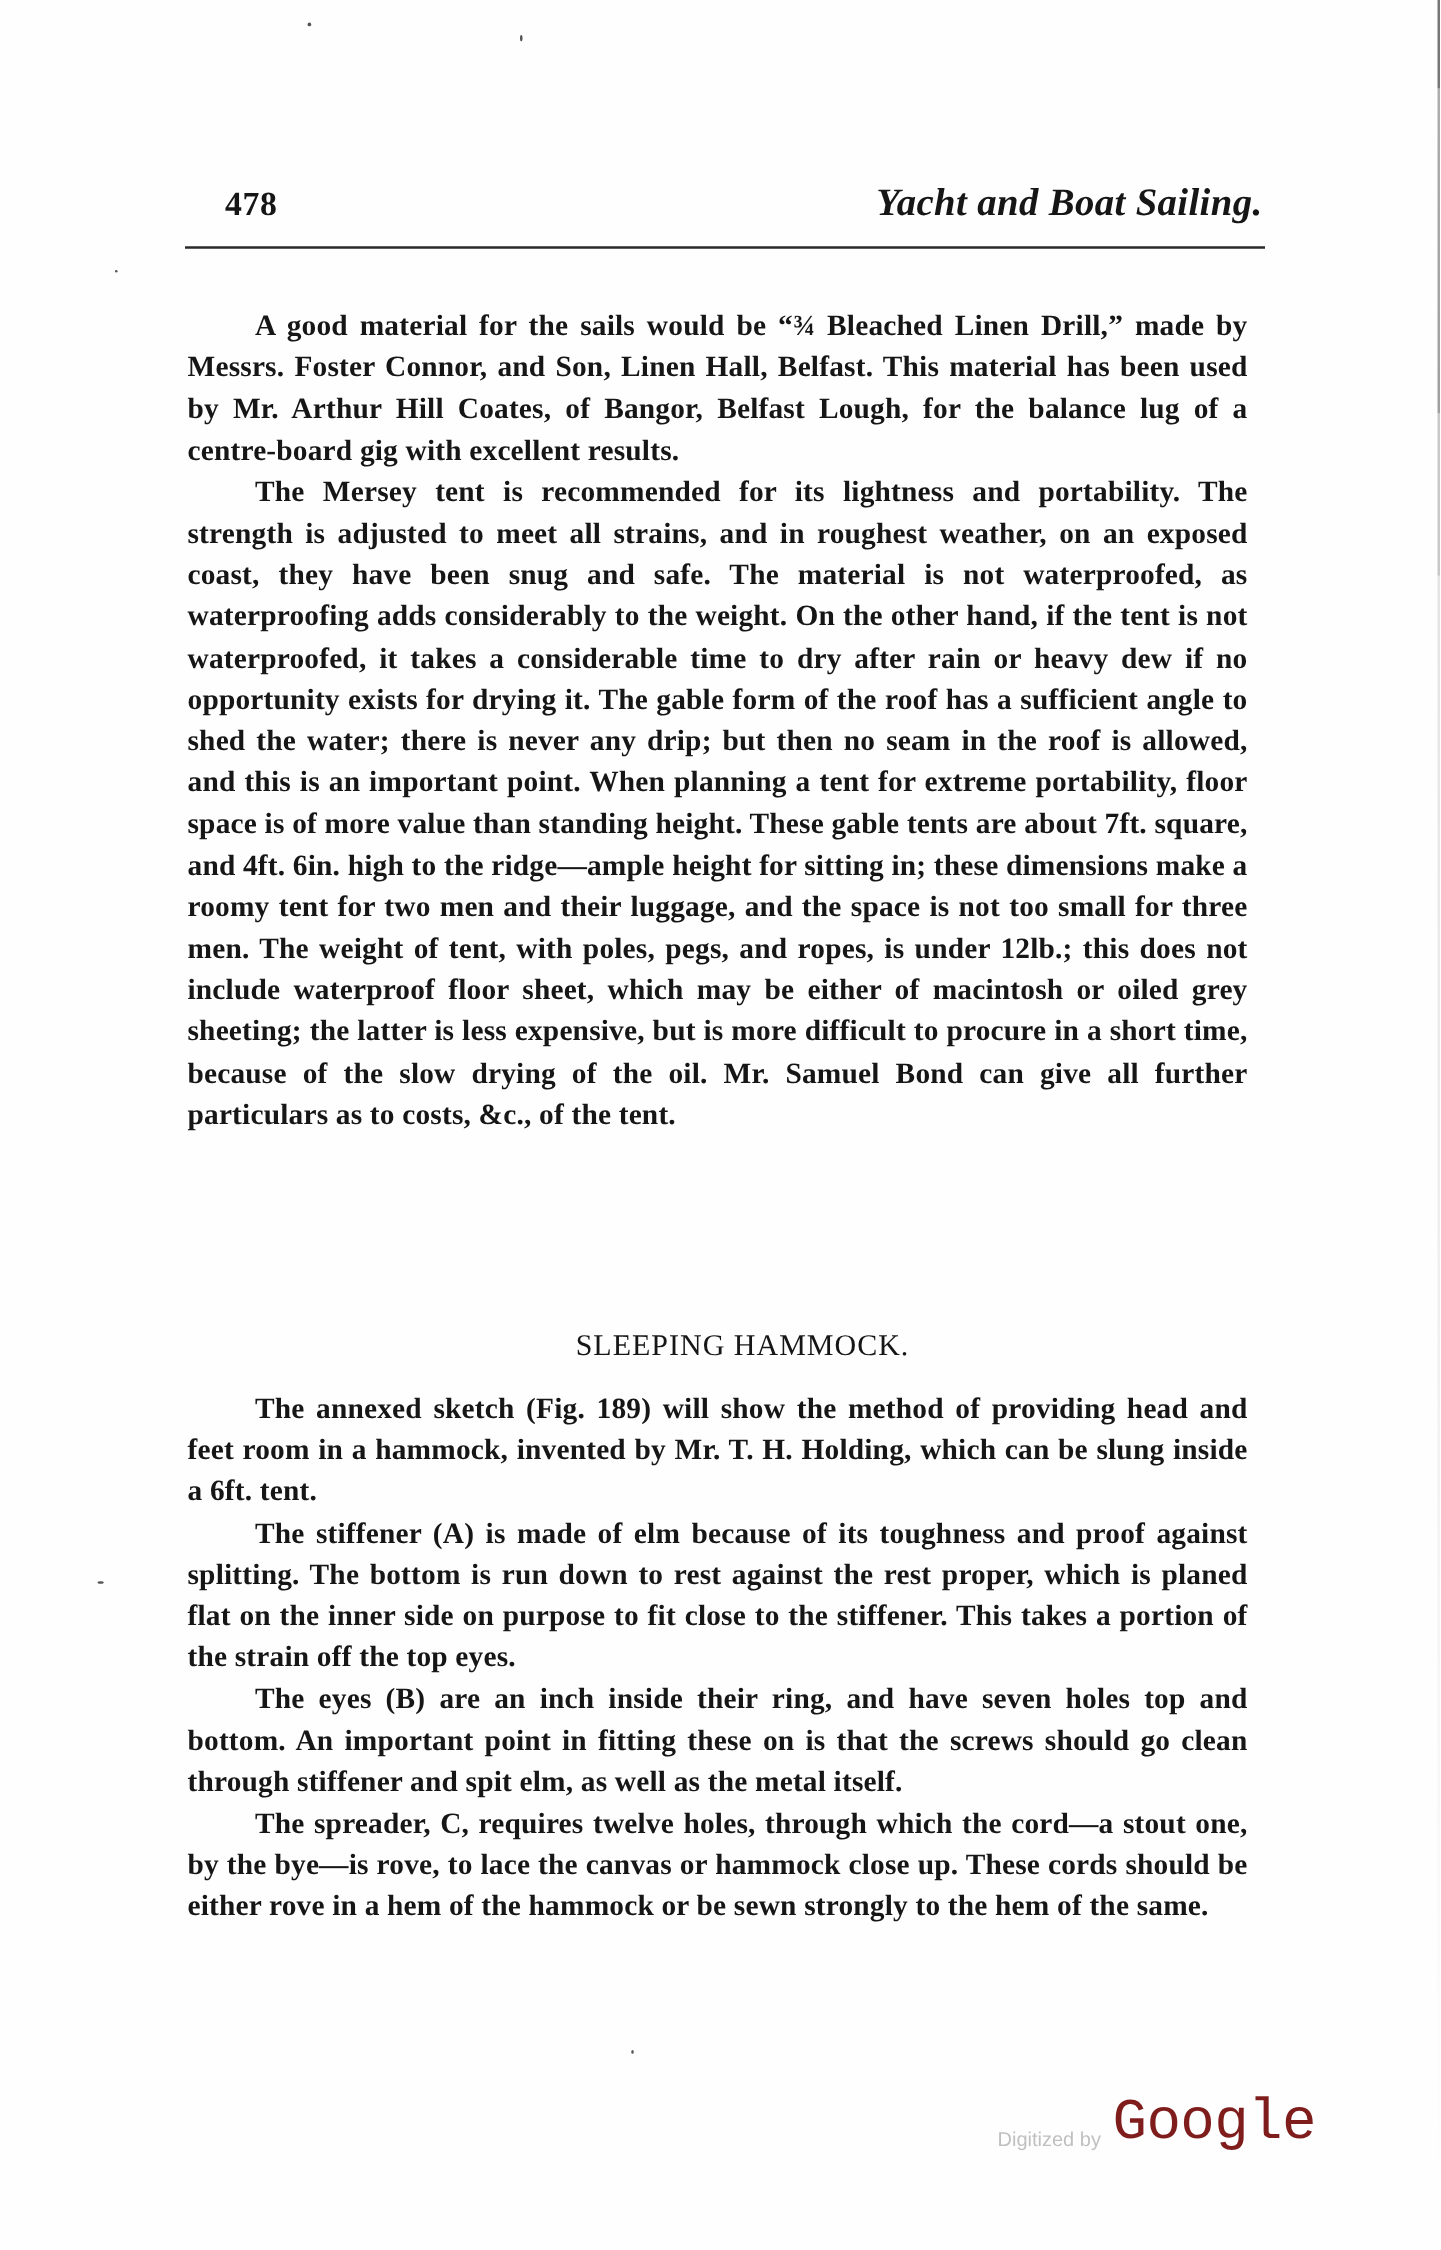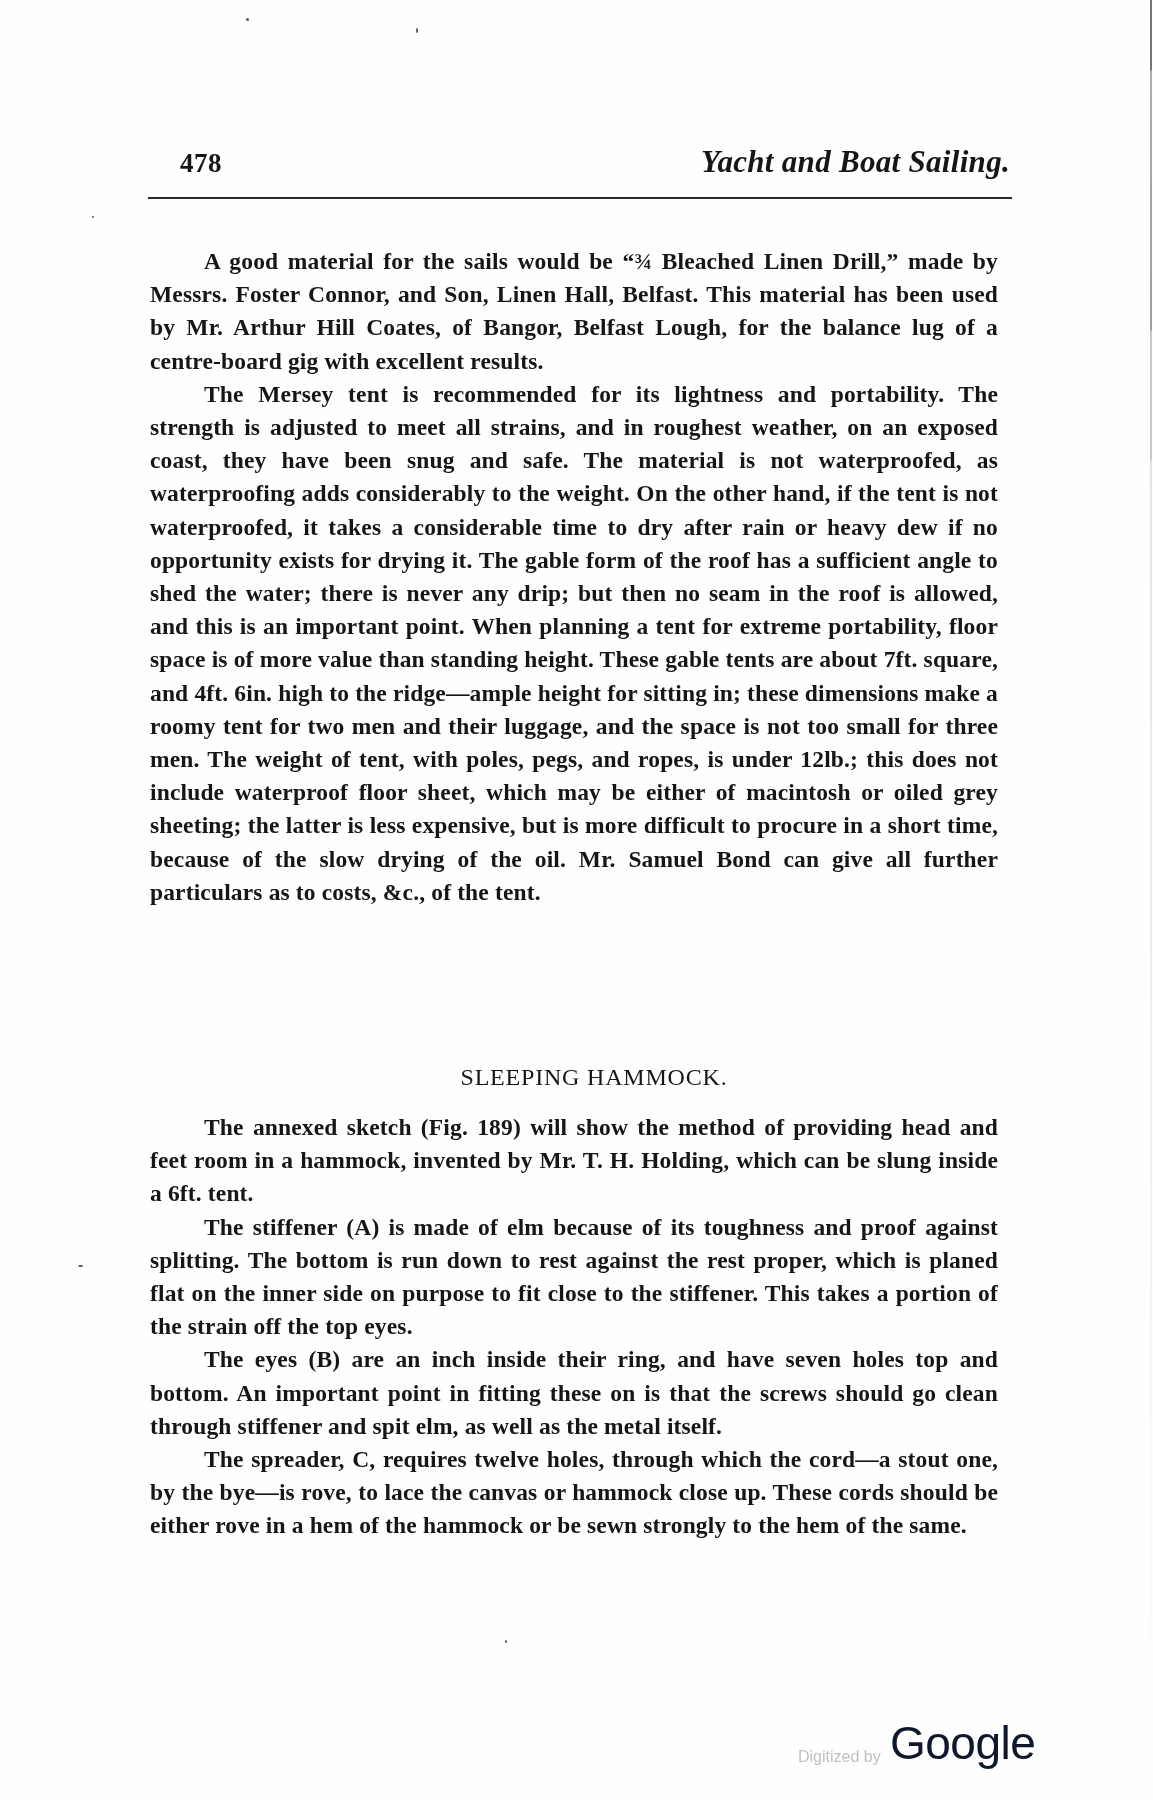--- a/index.html
+++ b/index.html
@@ -91,35 +91,34 @@
       padding-left: 40px;
       box-sizing: border-box;
       margin-top: 39px;
     }
     .footer-watermark {
       position: absolute;
       left: 798px; top: 1672px;
       width: 240px; height: 60px;
       color: #b5b5b5;
       white-space: nowrap;
-      margin-top: 44px;
     }
     .wm-small {
       font-family: "Liberation Sans", "DejaVu Sans", sans-serif;
       font-size: 16px;
       position: absolute;
       left: 0; top: 32px;
       color: #c0c0c0;
     }
     .wm-big {
-      font-family: Liberation Sans, sans-serif;
+      font-family: Liberation Mono, monospace;
       font-size: 46px;
       position: absolute;
       left: 92px; top: 0px;
-      color: #0f172a;
+      color: #7f1d1d;
       letter-spacing: -0.5px;
     }
   </style>
 </head>
 <body>
 
 <div class="page">
 
   <div class="edge-line"></div>
   <div class="speck" style="left:246px;top:18px;"></div>

